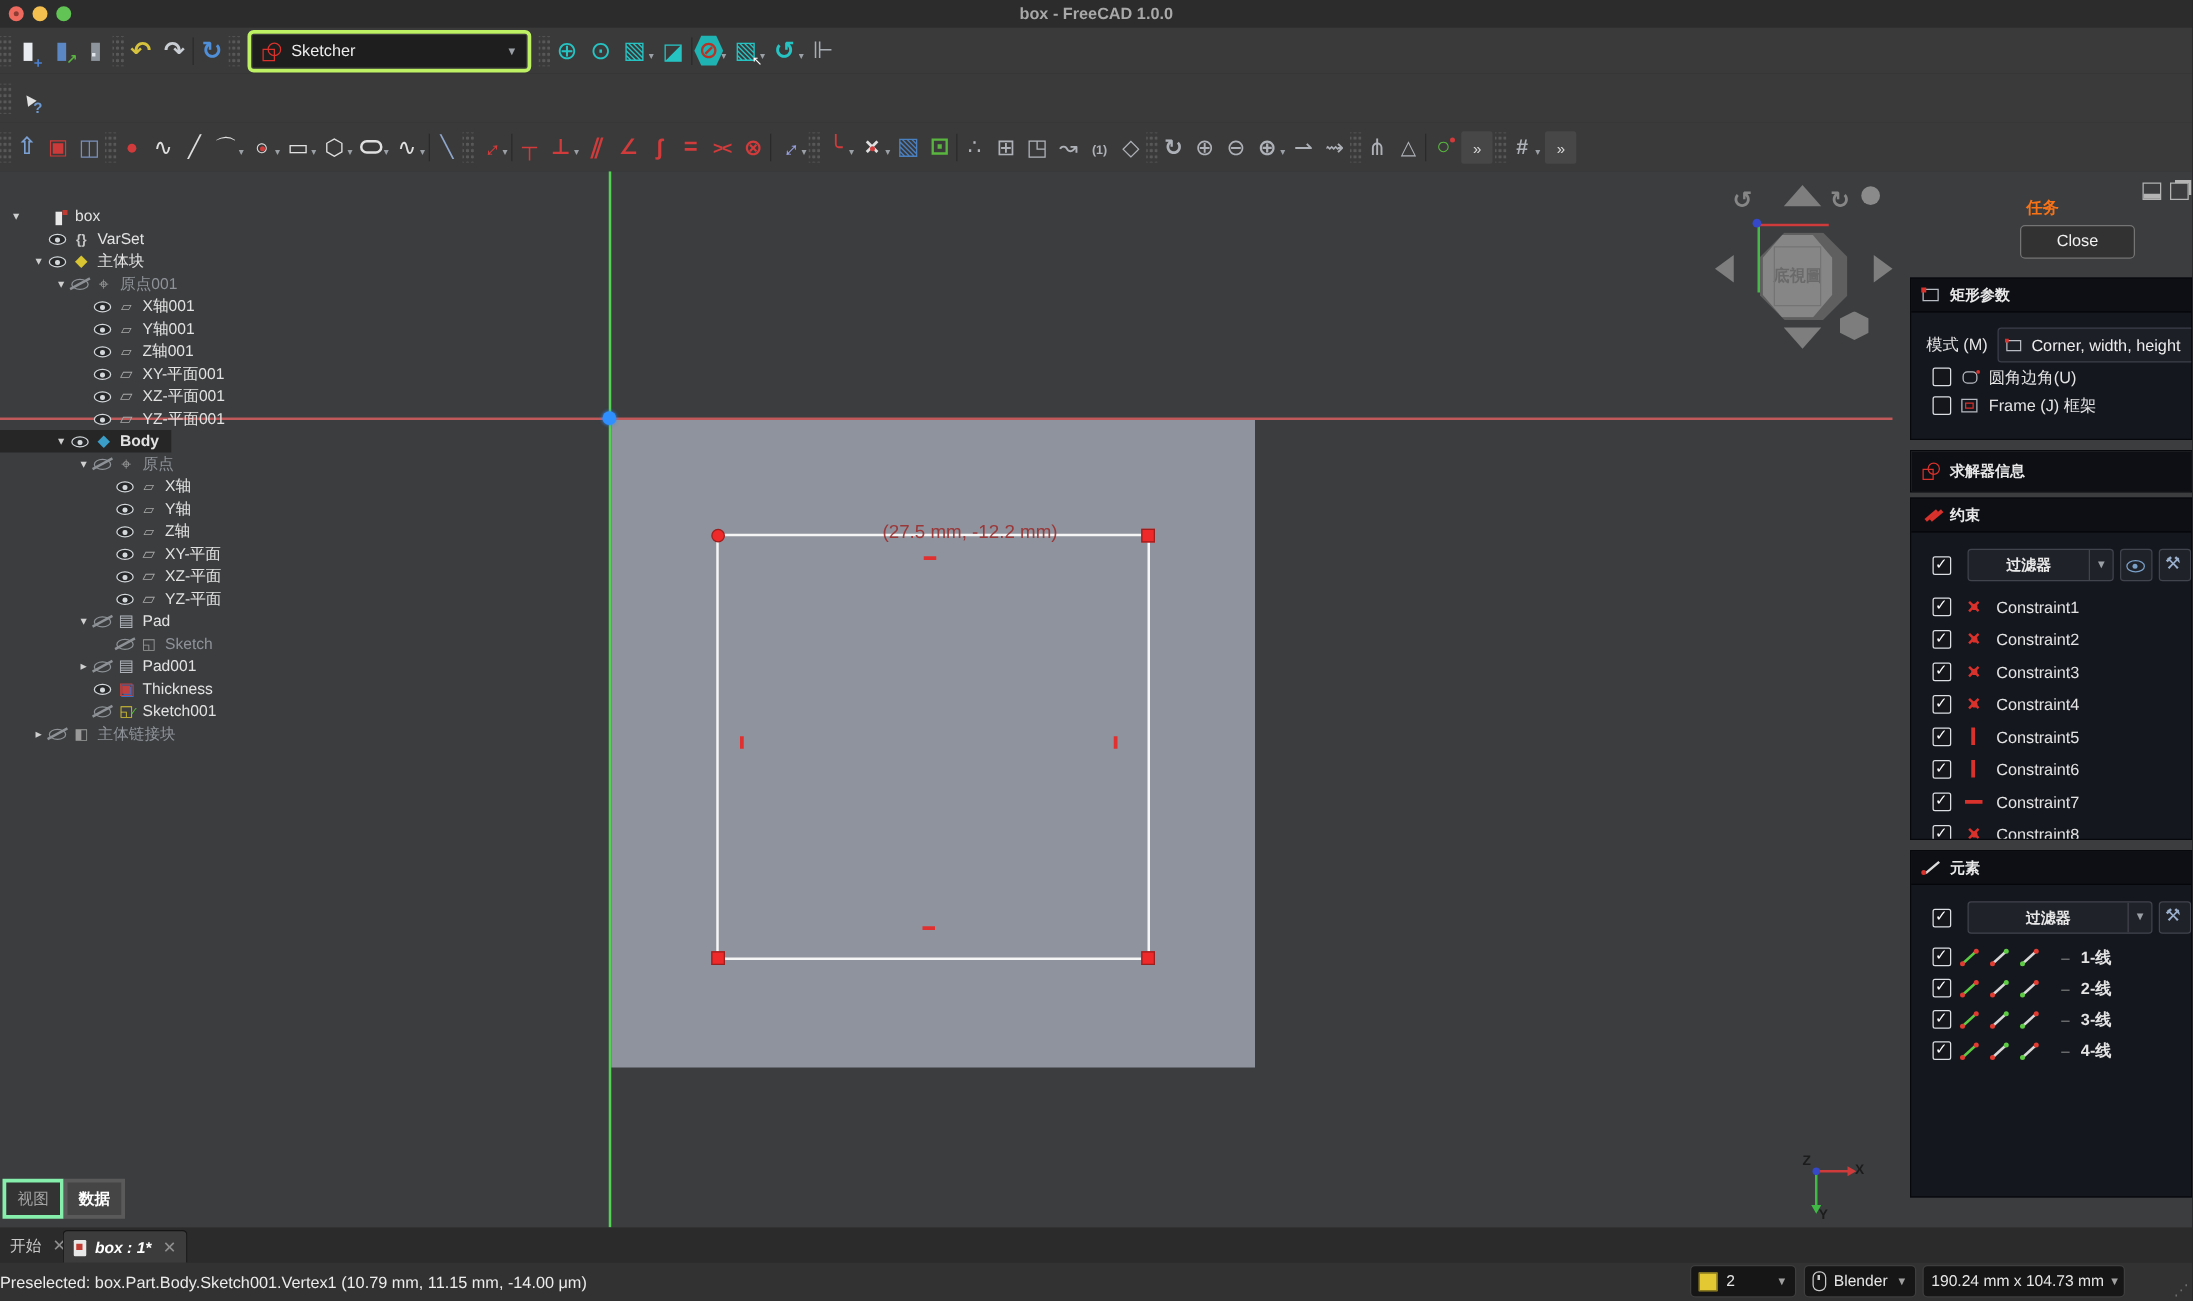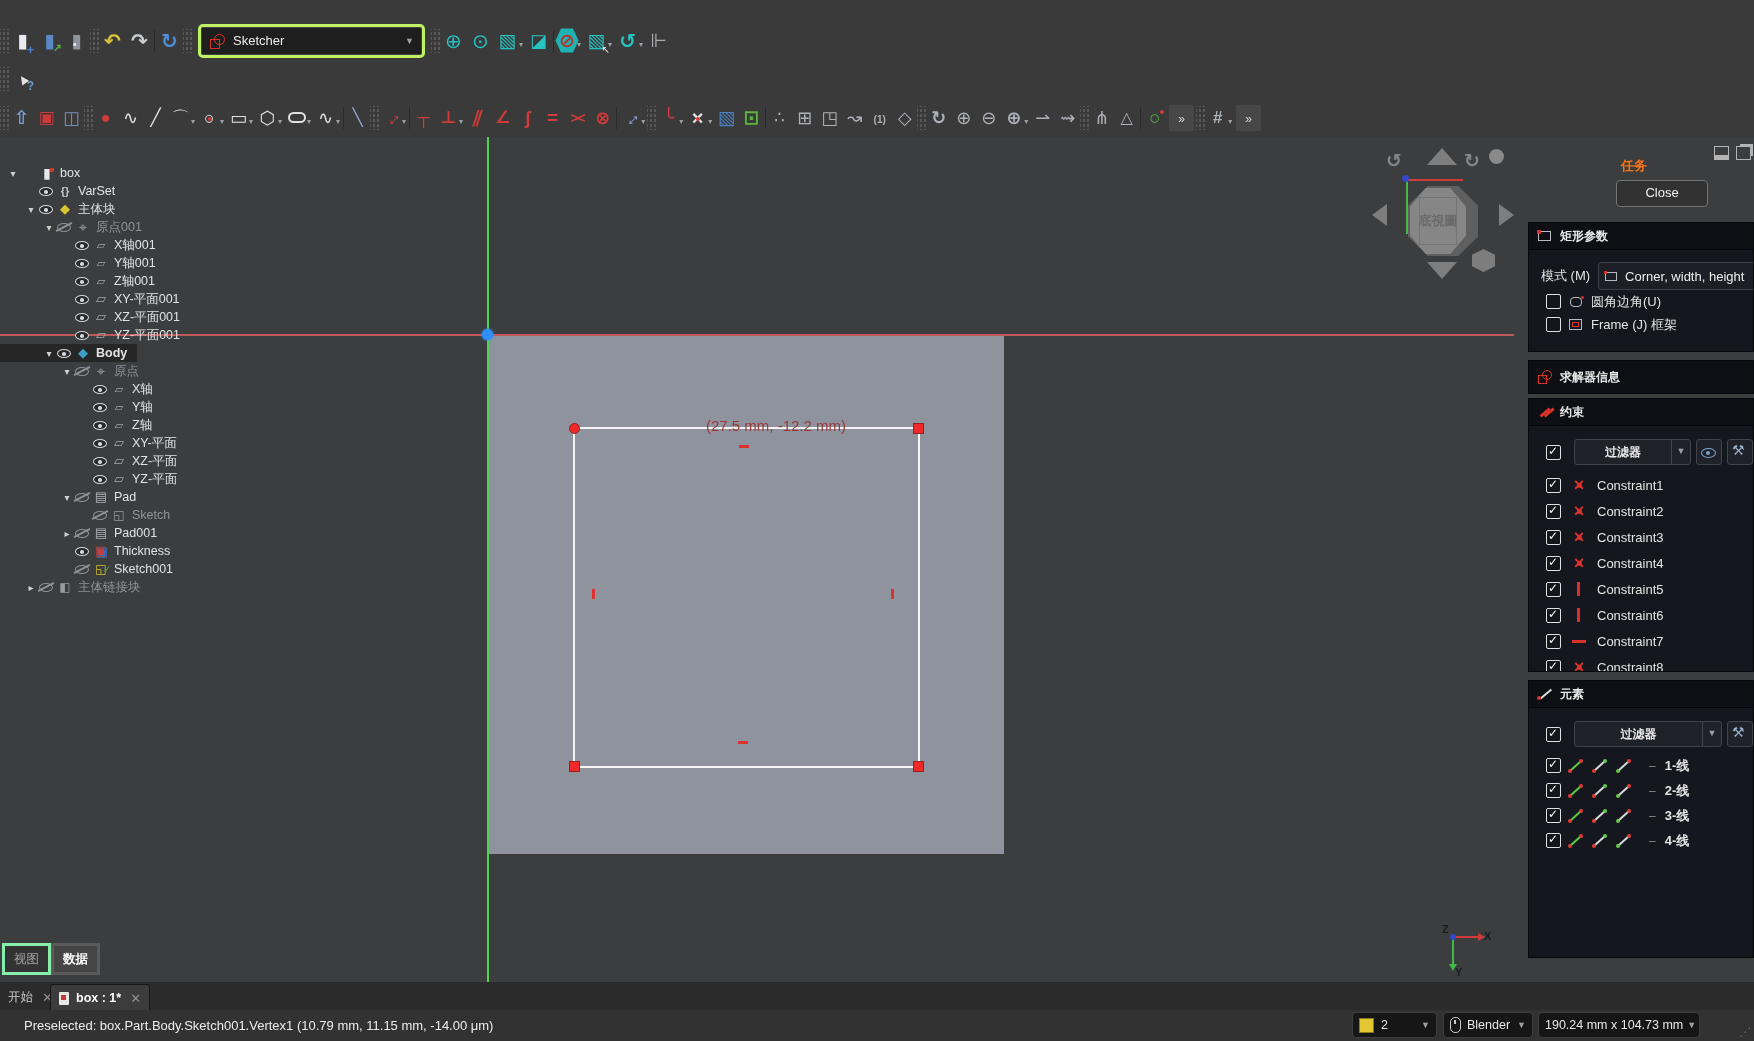--- a/index.html
+++ b/index.html
@@ -265,39 +265,45 @@
   .edash{color:#8a8a8a;font-size:12px;margin-left:16px;}
   .elabel{font-size:13px;color:#e4e4e4;margin-left:9px;font-weight:bold;white-space:nowrap;}
 
   
   .mdibar{position:absolute;left:0;top:982px;width:100%;height:28px;background:#2b2b2b;border-bottom:1px solid #222;}
   .mtab{position:absolute;top:2px;height:26px;display:flex;align-items:center;padding:0 8px;font-size:12.5px;color:#c9c9c9;}
   .mtab[data-active="1"]{background:#3c3c3c;border:1px solid #161616;border-bottom:none;border-radius:4px 4px 0 0;color:#fff;font-weight:bold;}
   .mtab .mclose{margin-left:9px;color:#8f8f8f;font-size:13px;font-weight:bold;}
   .mdoc-icon{position:relative;width:10px;height:13px;background:#e8e8e8;border-radius:1px;margin-right:7px;}
   .mdoc-icon::after{content:"";position:absolute;left:2px;top:3px;width:5px;height:5px;background:#c23b32;}
-  .mtab1{left:0;} .mtab2{left:50px;}
+  .mtab1{left:0;} .mtab2{left:50px;font-style:italic;}
 
   
   .statusbar{position:absolute;left:0;top:1010px;width:100%;height:31px;background:#323232;}
-  .status-msg{position:absolute;left:24px;top:0;height:31px;line-height:31px;font-size:13px;color:#ececec;white-space:nowrap;}
+  .status-msg{position:absolute;left:0;top:0;height:31px;line-height:31px;font-size:13px;color:#ececec;white-space:nowrap;}
   .sb-widget{position:absolute;top:2px;height:26px;background:#161616;border:1px solid #3e3e3e;border-radius:4px;display:flex;align-items:center;padding:0 6px;box-sizing:border-box;}
   .sb-w1{left:1352px;width:85px;} .sb-w2{left:1443px;width:90px;} .sb-w3{left:1538px;width:162px;}
   .sb-text{font-size:12.5px;color:#e6e6e6;white-space:nowrap;flex:1;}
   .sb-arrow{font-size:9px;color:#a0a0a0;margin-left:4px;}
   .yellow-sq{width:13px;height:13px;background:#e3c833;border:1px solid #8a7a1e;margin-right:7px;flex:none;}
   .mouse-icon{position:relative;width:9px;height:14px;border:1.5px solid #c8c8c8;border-radius:5px;margin-right:6px;flex:none;}
   .mouse-icon::after{content:"";position:absolute;left:3px;top:2px;width:1.5px;height:4px;background:#c8c8c8;}
   .grip{position:absolute;right:3px;bottom:2px;color:#6e6e6e;font-size:12px;}
 </style>
 </head>
 <body>
 
 <div class="window">
 
+  <div class="titlebar">
+    <span class="tl red"></span>
+    <span class="tl yellow"></span>
+    <span class="tl green"></span>
+    <span class="title-text">box - FreeCAD 1.0.0</span>
+  </div>
 
   <div class="toolbar toolbar1">
     <div style="display:flex;align-items:center;">
 
         <span class="tb-item">
           <span class="tbi" data-type="handle"></span>
 
         </span>
 
         <span class="tb-item">

